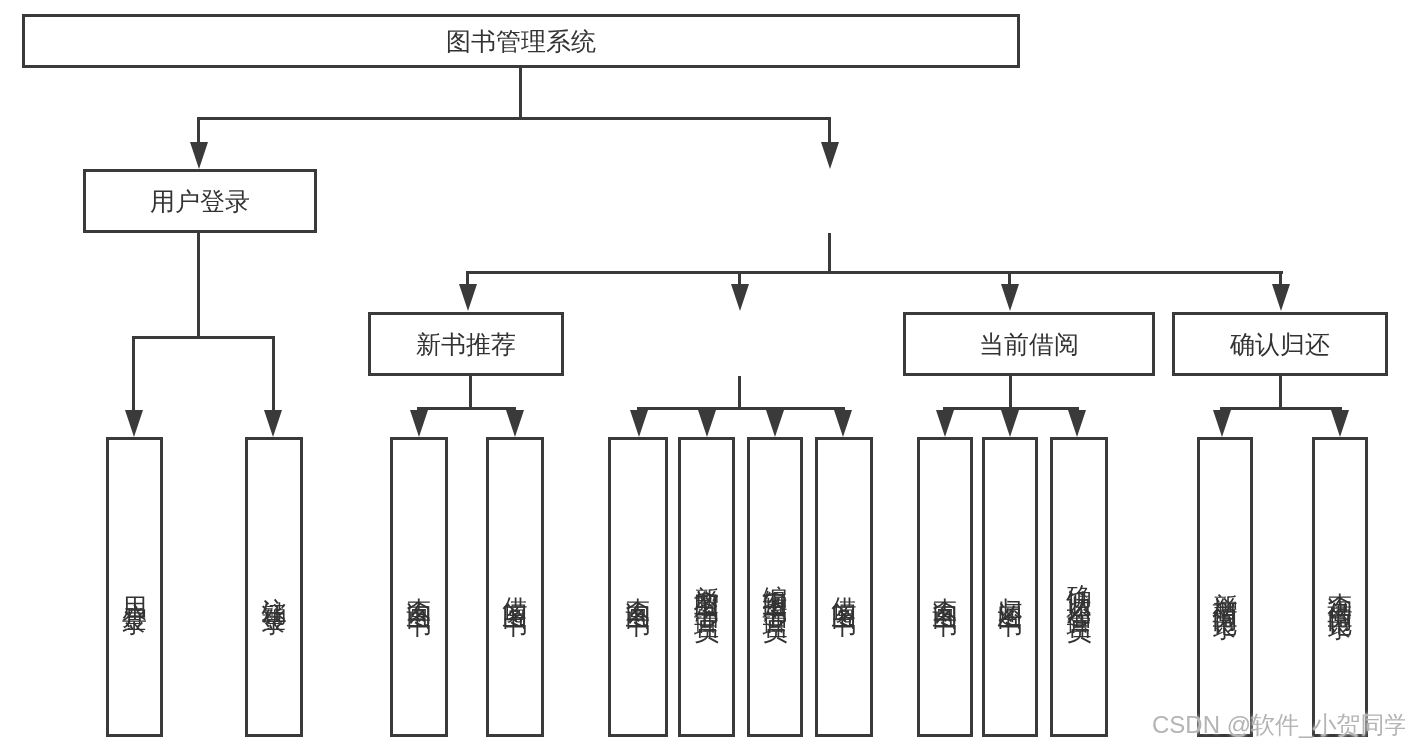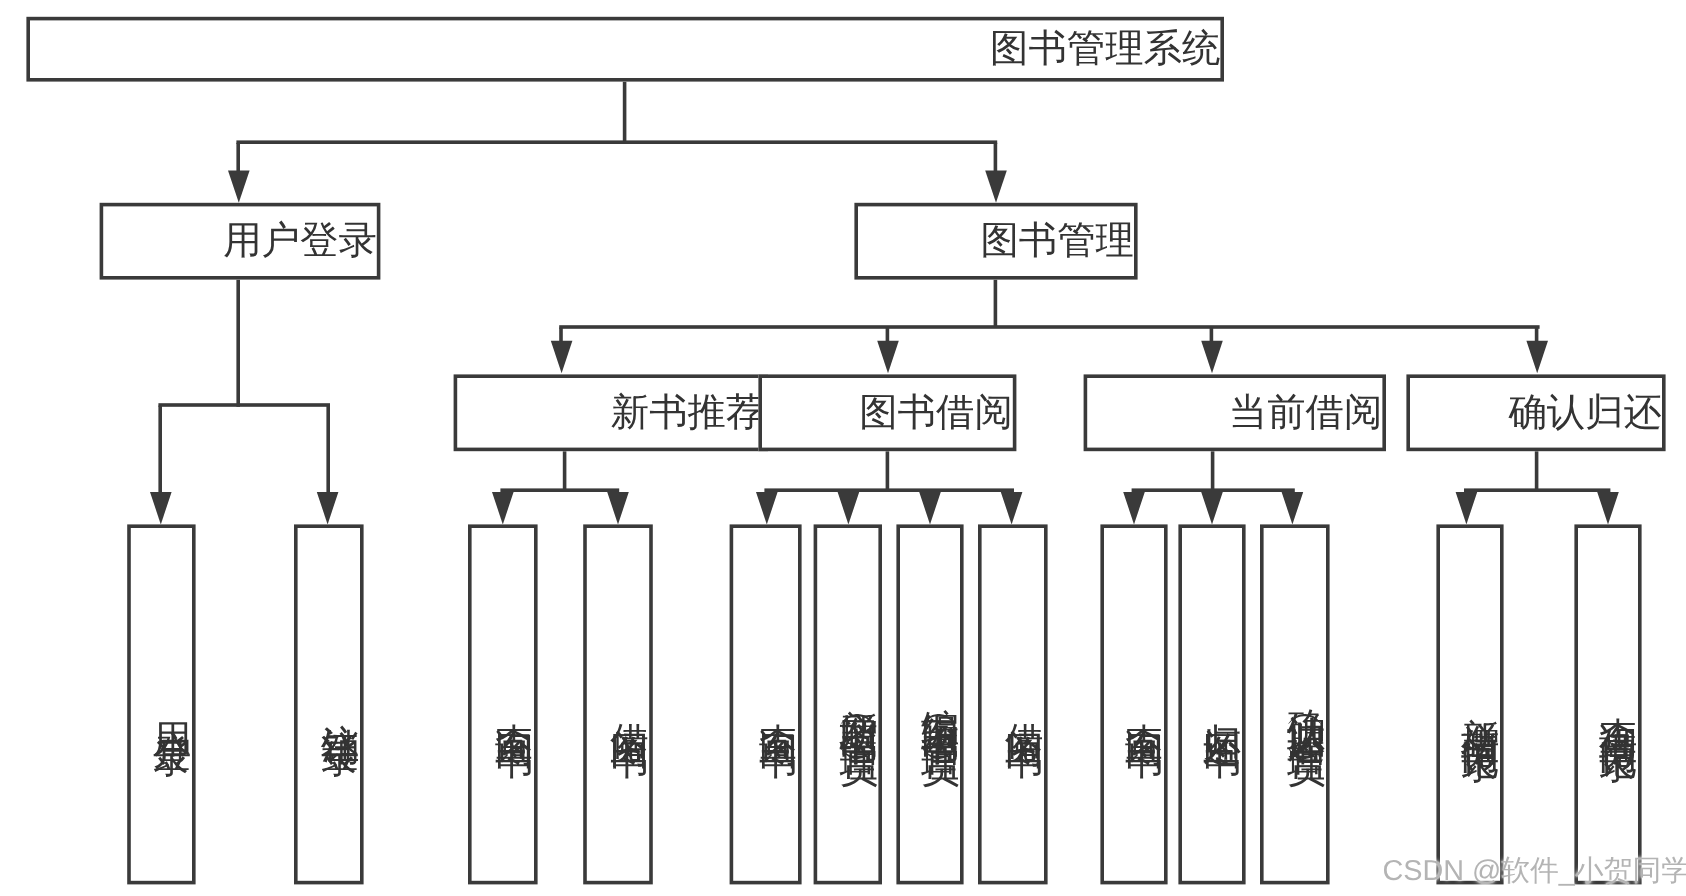--- a/index.html
+++ b/index.html
@@ -6,22 +6,22 @@
     --line:#3a3a3a; --text:#333333; --wm:#b4b4b4; --bg:#ffffff;
   }
   html,body{margin:0;padding:0;background:var(--bg);}
   .canvas{
     position:relative; width:1405px; height:747px; background:var(--bg);
     font-family:"Liberation Sans", sans-serif; overflow:hidden;
   }
   .box{
     position:absolute; box-sizing:border-box;
     border:3px solid var(--line); background:var(--bg);
-    display:flex; align-items:center; justify-content:flex-end;
-    font-size:32px; color:var(--text); white-space:nowrap;
+    display:flex; align-items:center; justify-content:center;
+    font-size:25px; color:var(--text); white-space:nowrap;
   }
   .leaf{ top:437px; height:300px; }
   .vtext{
     writing-mode:vertical-rl; text-orientation:mixed;
     letter-spacing:5px; line-height:1; white-space:pre;
   }
   .vline,.hline{ position:absolute; background:var(--line); }
   .arrow{
     position:absolute; width:0; height:0;
     border-left:9px solid transparent; border-right:9px solid transparent;
@@ -86,29 +86,23 @@
   <div class="arrow" style="left:1213px;top:410px;"></div>
   <div class="arrow" style="left:1331px;top:410px;"></div>
 
   <div class="box" style="left:22px;top:14px;width:998px;height:54px;">
     <span>图书管理系统</span>
   </div>
 
   <div class="box" style="left:83px;top:169px;width:234px;height:64px;">
     <span>用户登录</span>
   </div>
-  <div class="box" style="left:712px;top:169px;width:236px;height:64px;">
-    <span>图书管理</span>
-  </div>
 
-  <div class="box" style="left:378px;top:312px;width:262px;height:64px;font-family:Liberation Serif, serif;">
+  <div class="box" style="left:368px;top:312px;width:196px;height:64px;font-family:Liberation Serif, serif;">
     <span>新书推荐</span>
-  </div>
-  <div class="box" style="left:632px;top:312px;width:215px;height:64px;">
-    <span>图书借阅</span>
   </div>
   <div class="box" style="left:903px;top:312px;width:252px;height:64px;">
     <span>当前借阅</span>
   </div>
   <div class="box" style="left:1172px;top:312px;width:216px;height:64px;">
     <span>确认归还</span>
   </div>
 
   <div class="box leaf" style="left:106px;width:57px;">
     <span class="vtext">用户登录</span>

